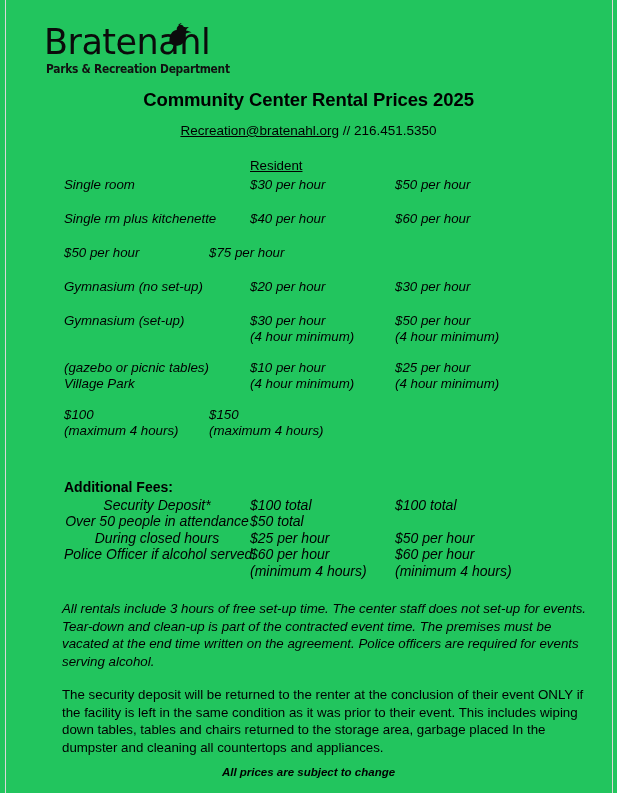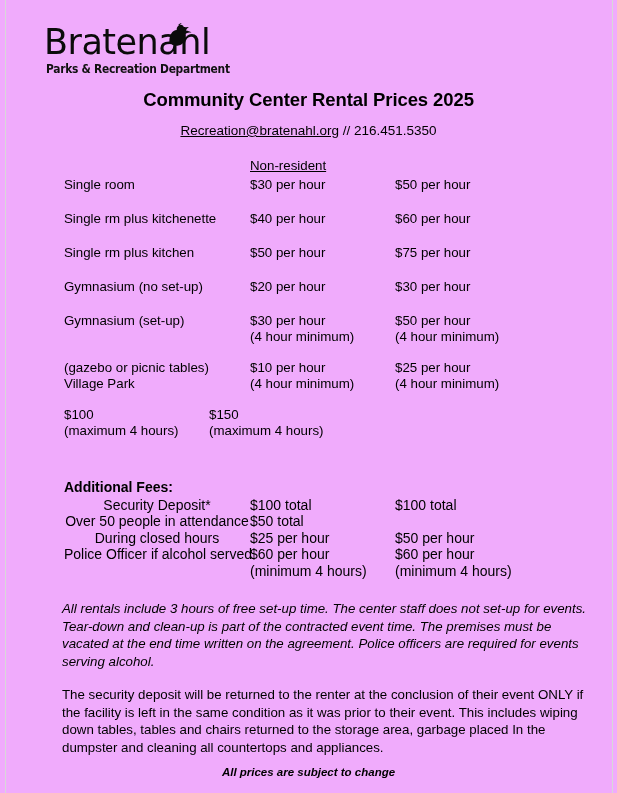--- a/index.html
+++ b/index.html
@@ -8,21 +8,21 @@
     background: #ffffff;
   }
   body {
     font-family: "Liberation Sans", sans-serif;
     color: #000000;
   }
   #page {
     position: relative;
     width: 617px;
     height: 793px;
-    background: #f0abfc;
+    background: #22c55e;
     overflow: hidden;
   }
   
   .scan-edge {
     position: absolute;
     top: 0;
     bottom: 0;
     width: 1px;
     background: #d8d8d8;
   }
@@ -102,21 +102,21 @@
     font-size: 13.3px;
     line-height: 16px;
   }
   .prow {
     position: relative;
     display: flex;
   }
   .col-label { width: 186px; flex: none; }
   .col-res   { width: 145px; flex: none; }
   .col-non   { width: 160px; flex: none; }
-  .cell-line { display: block; white-space: nowrap; }
+  .cell-line { display: block; white-space: nowrap; font-style: italic; }
   .hdr .col-res span, .hdr .col-non span {
     text-decoration: underline;
   }
   .hdr { margin-bottom: 3px; }
   .gap-lg { height: 18px; }
   .gap-md { height: 15px; }
 
   
   #fees {
     position: absolute;
@@ -182,21 +182,21 @@
   <div id="doc-title">Community Center Rental Prices 2025</div>
 
   <div id="contact-line">
     <span class="email">Recreation@bratenahl.org</span><span> // </span><span>216.451.5350</span>
   </div>
 
   <div id="price-table">
 
     <div class="prow hdr">
       <div class="col-label"></div>
-      <div class="col-non"><span>Non-resident</span></div>
+      <div class="col-res"><span>Resident</span></div>
     </div>
 
     <div class="prow">
       <div class="col-label">
         <span class="cell-line">Single room</span>
       </div>
       <div class="col-res">
         <span class="cell-line">$30 per hour</span>
       </div>
       <div class="col-non">
@@ -212,23 +212,20 @@
       <div class="col-res">
         <span class="cell-line">$40 per hour</span>
       </div>
       <div class="col-non">
         <span class="cell-line">$60 per hour</span>
       </div>
     </div>
     <div class="gap-lg"></div>
 
     <div class="prow">
-      <div class="col-label">
-        <span class="cell-line">Single rm plus kitchen</span>
-      </div>
       <div class="col-res">
         <span class="cell-line">$50 per hour</span>
       </div>
       <div class="col-non">
         <span class="cell-line">$75 per hour</span>
       </div>
     </div>
     <div class="gap-lg"></div>
 
     <div class="prow">

